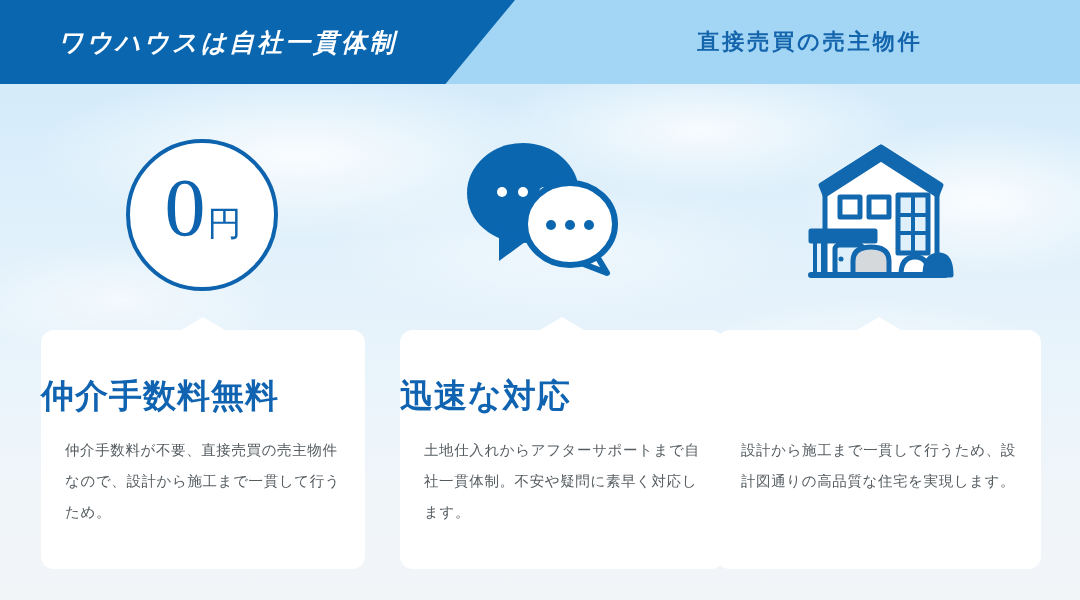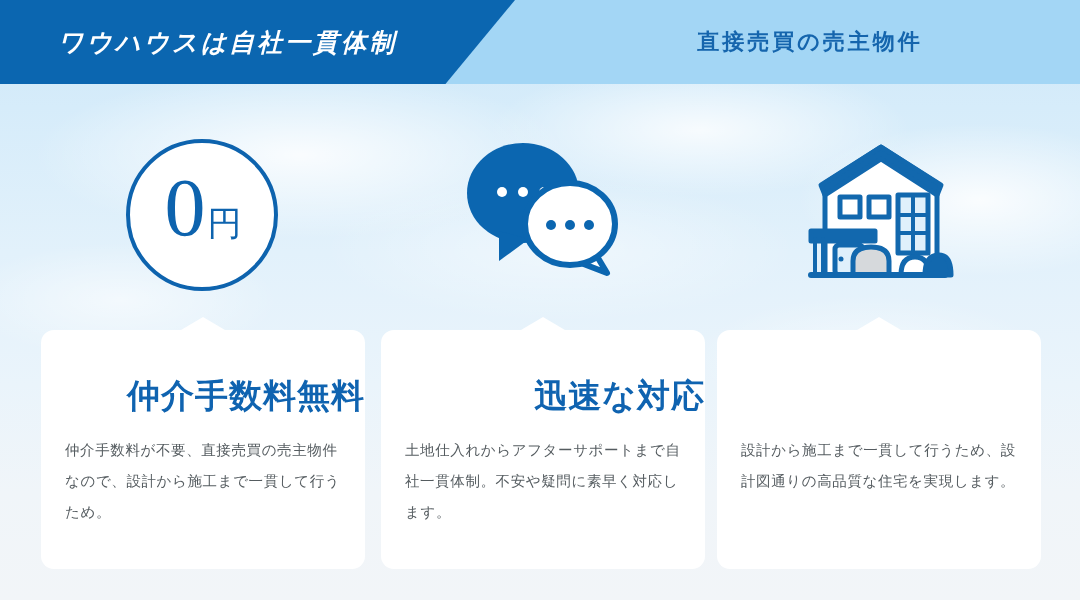--- a/index.html
+++ b/index.html
@@ -79,32 +79,32 @@
   .house-wrap { width:170px; height:160px; position:relative; }
   .bubble-wrap { width:170px; height:160px; position:relative; }
 
   
   .cards { position:absolute; left:0; top:318px; width:1080px; height:240px; }
   .card {
     position:absolute; top:12px; width:324px; height:239px;
     background:#ffffff; border-radius:13px;
   }
   .card-0 { left:41px; }
-  .card-1 { left:381px; }
+  .card-1 { left:400px; }
   .card-2 { left:717px; }
   .card-notch {
     position:absolute; top:-13px; left:50%; transform:translateX(-50%);
     width:0; height:0;
     border-left:22px solid transparent;
     border-right:22px solid transparent;
     border-bottom:13px solid #ffffff;
   }
   .card-title {
     position:absolute; left:0; top:44px; width:324px;
-    text-align:right;
+    text-align:left;
     font-family:"Liberation Serif", serif;
     font-weight:bold;
     font-size:33px;
     color:#0f63b0;
     letter-spacing:1px;
   }
   .card-body {
     position:absolute; left:24px; top:105px; width:276px;
     font-family:"Liberation Sans", sans-serif;
     font-size:14.5px;

